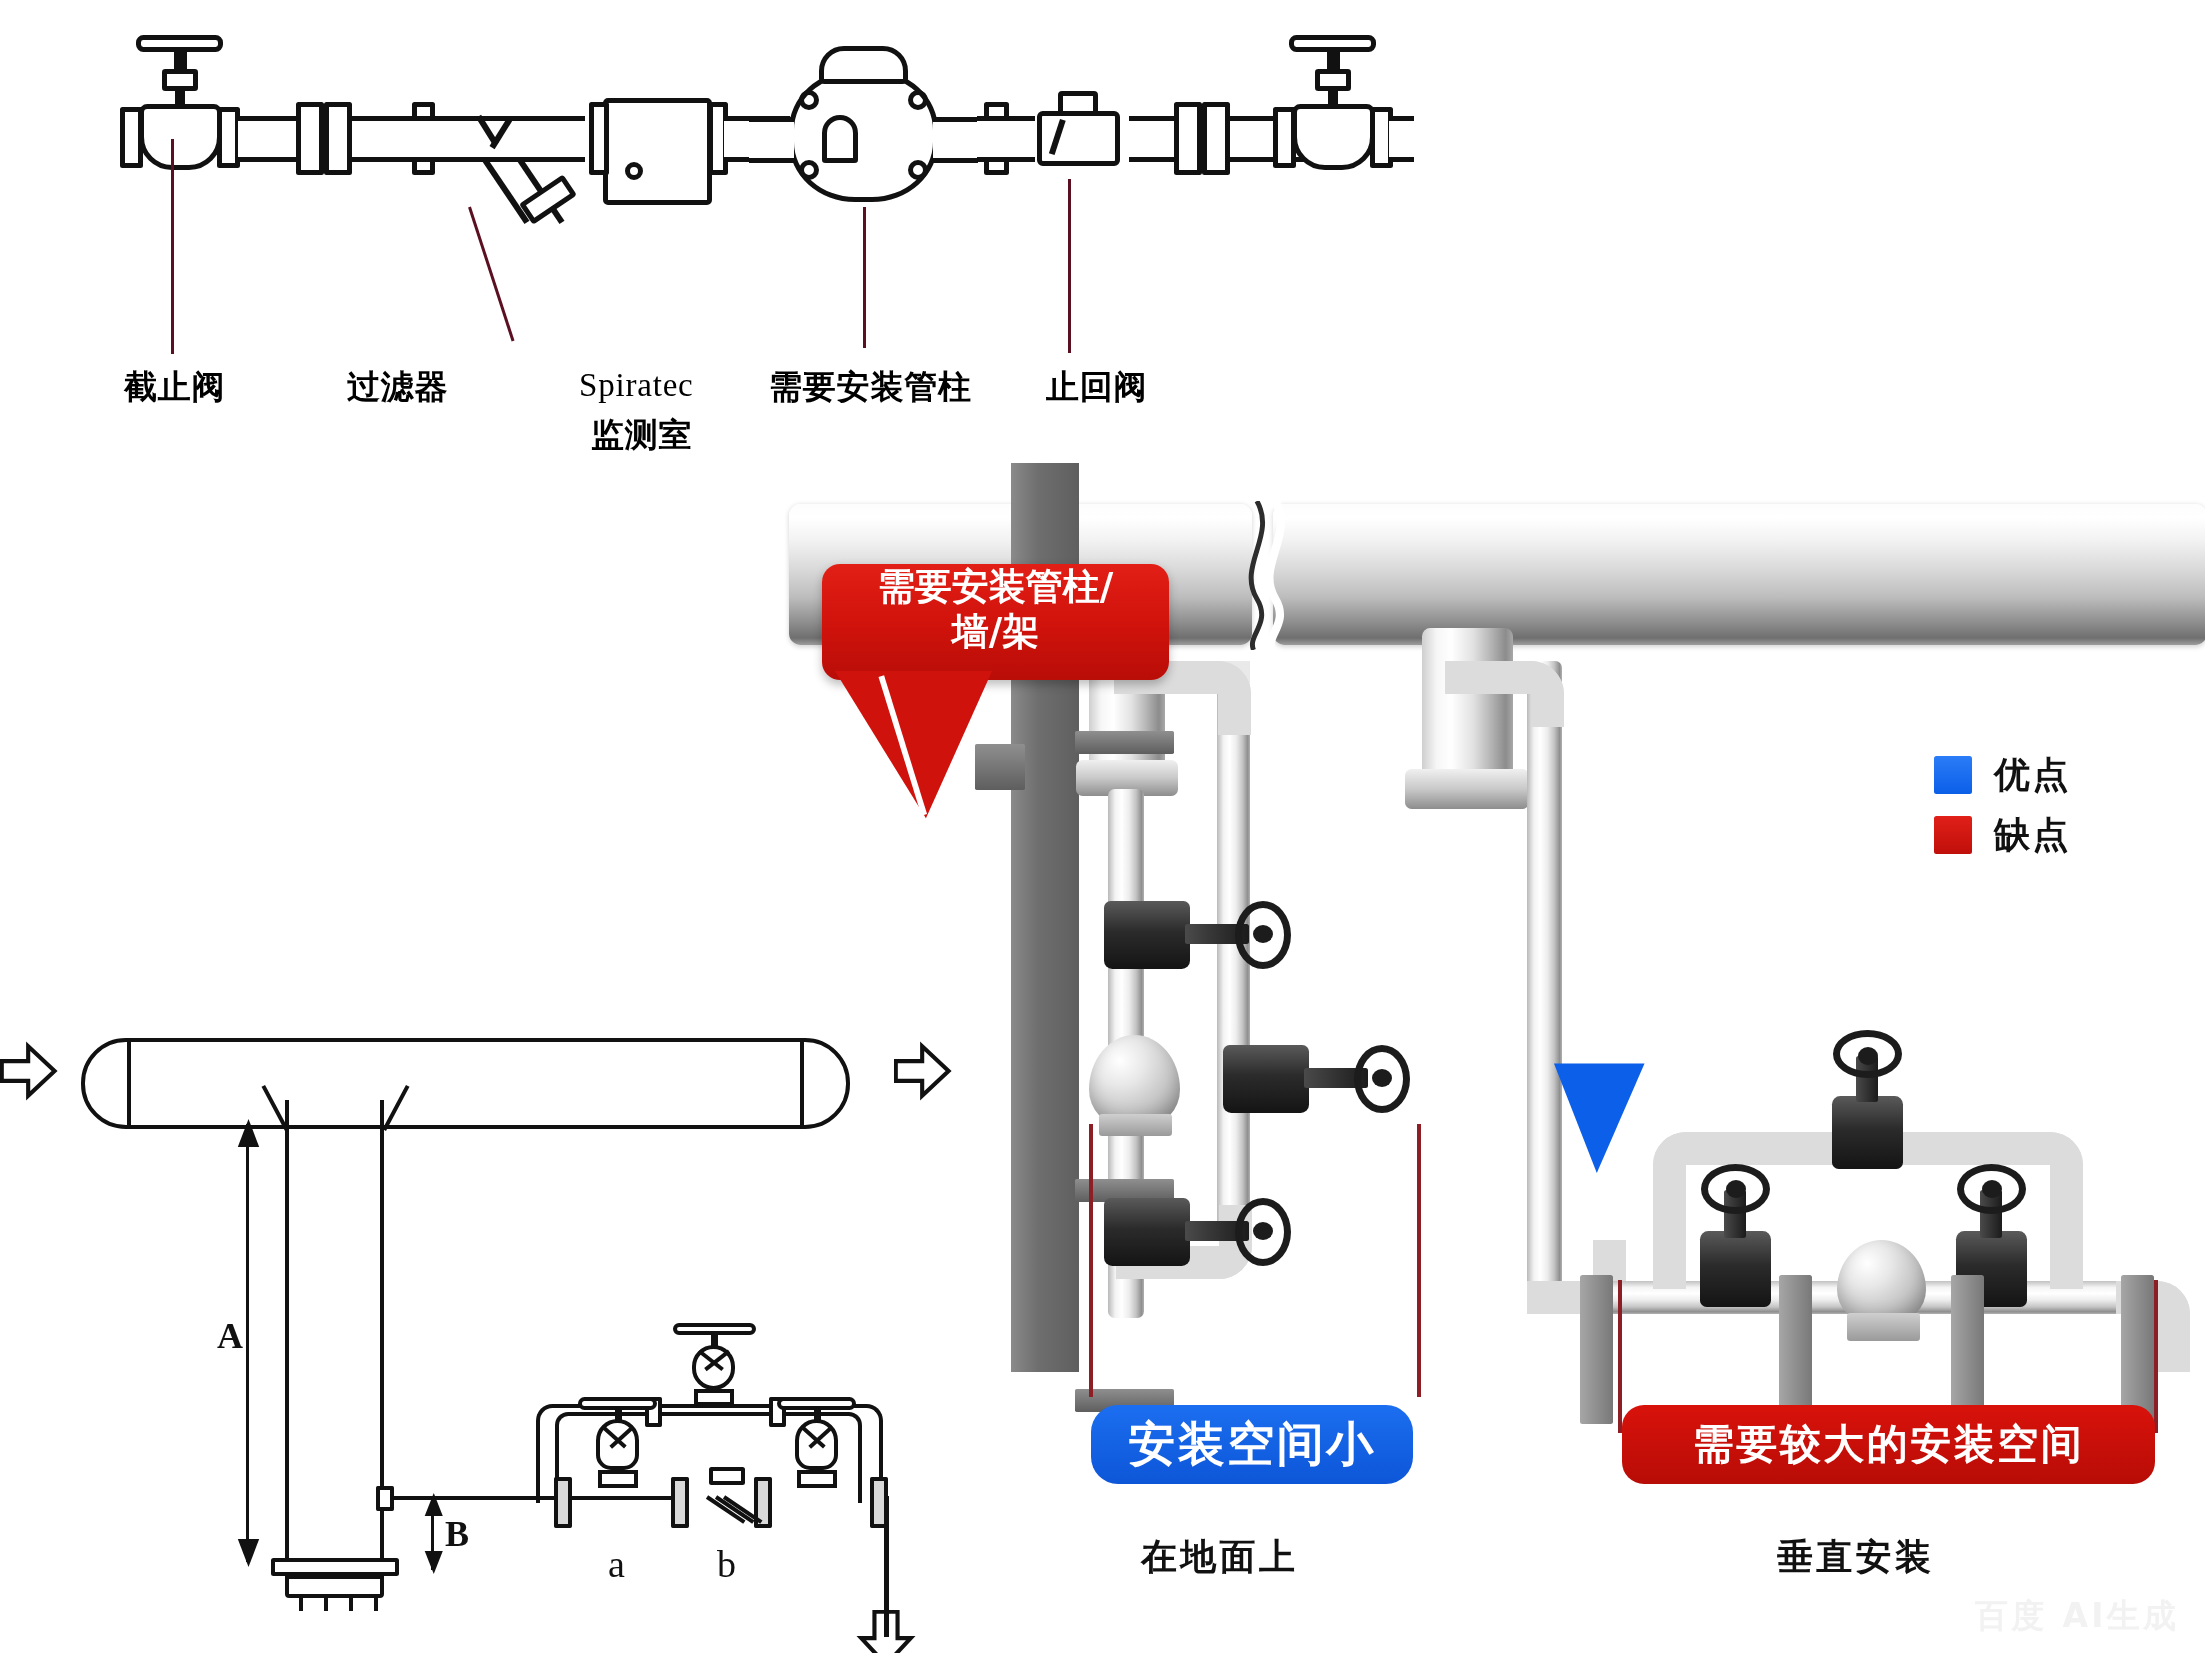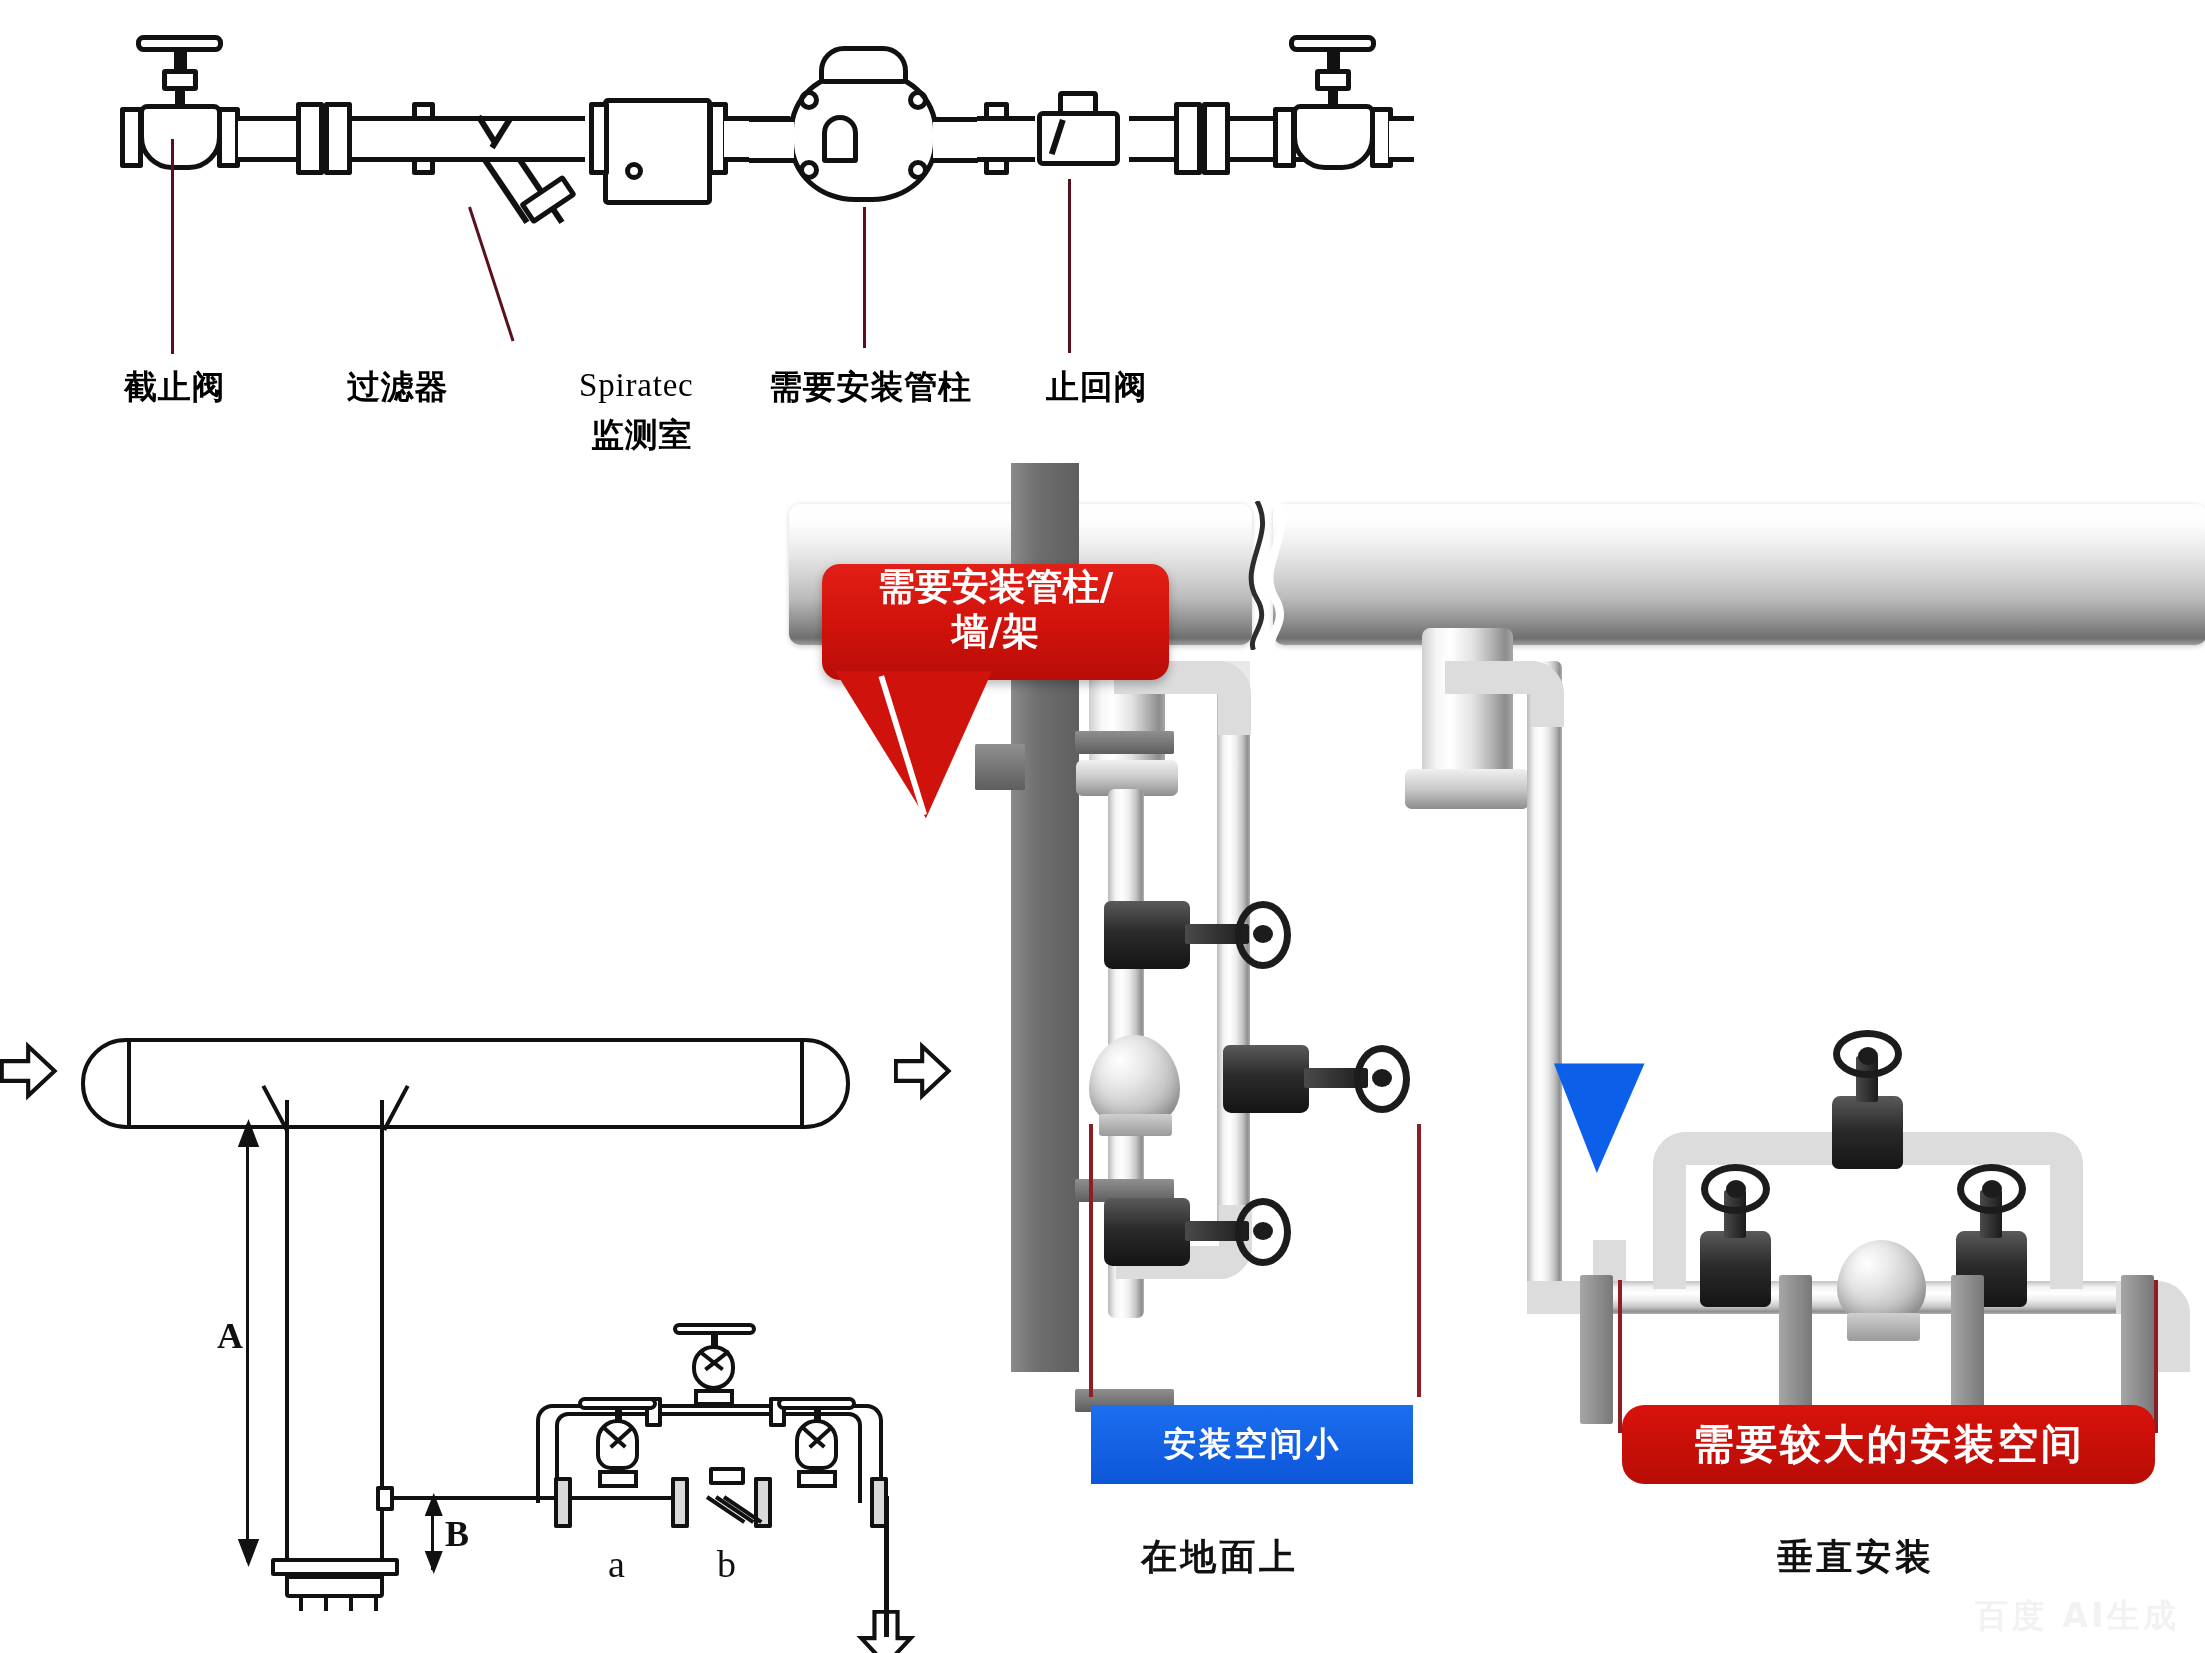--- a/index.html
+++ b/index.html
@@ -359,23 +359,29 @@
   </div>
   <svg class="abs" style="left:835px;top:671px;" width="248" height="149" viewBox="0 0 300 180">
     <polygon points="0,0 190,0 110,178" fill="#cf120b"></polygon>
     <path d="M56,6 L108,174" stroke="#ffffff" stroke-width="7" fill="none"></path>
   </svg>
 
   <svg class="abs" style="left:1554px;top:1063px;" width="107" height="112" viewBox="0 0 130 135">
     <polygon points="0,0 110,0 52,133" fill="#0b5fe8"></polygon>
   </svg>
 
-  <div class="banner blue" style="left:1091px;top:1405px;width:322px;height:79px;font-size:33px;">安装空间小</div>
+  <div class="banner blue" style="left:1091px;top:1405px;width:322px;height:79px;font-size:47px;border-radius:27px;">安装空间小</div>
   <div class="banner red" style="left:1622px;top:1405px;width:533px;height:79px;font-size:41px;">需要较大的安装空间</div>
 
   <div class="caption" style="left:1141px;top:1533px;">在地面上</div>
   <div class="caption" style="left:1777px;top:1533px;">垂直安装</div>
 
+  <div class="abs" style="left:1934px;top:756px;width:231px;height:116px;">
+    <div class="legend-sw" style="left:0;top:0;background:linear-gradient(to bottom,#2b7cf7,#0b5fe8);"></div>
+    <div class="legend-tx" style="left:60px;top:-5px;">优点</div>
+    <div class="legend-sw" style="left:0;top:60px;background:linear-gradient(to bottom,#e02019,#c00f09);"></div>
+    <div class="legend-tx" style="left:60px;top:55px;">缺点</div>
+  </div>
 
   <div class="watermark" style="left:1975px;top:1594px;">百度 AI生成</div>
 
 </div>
 
 
 </body></html>

